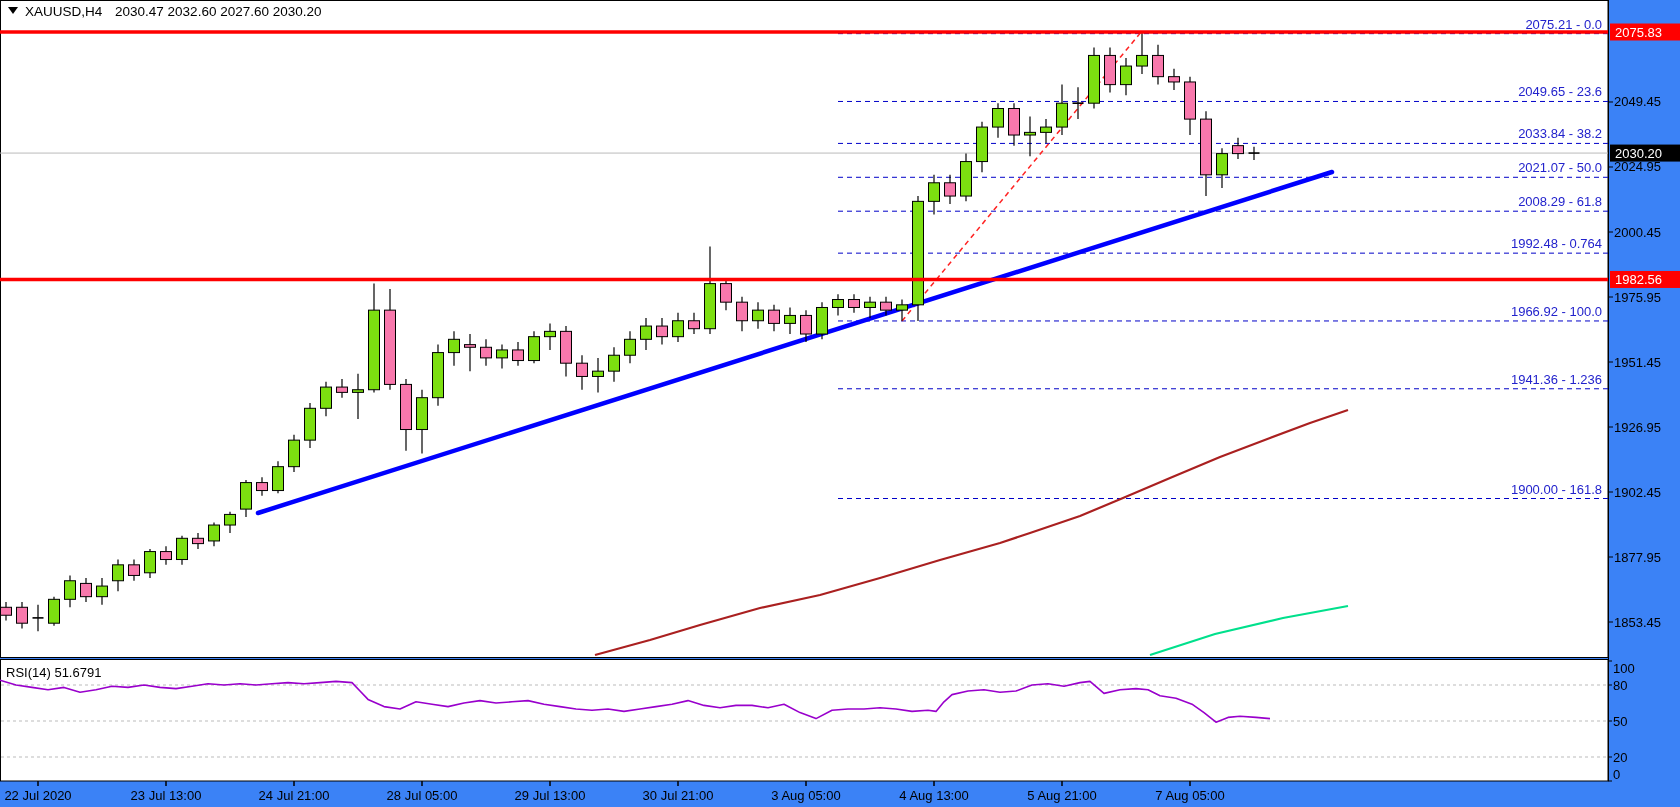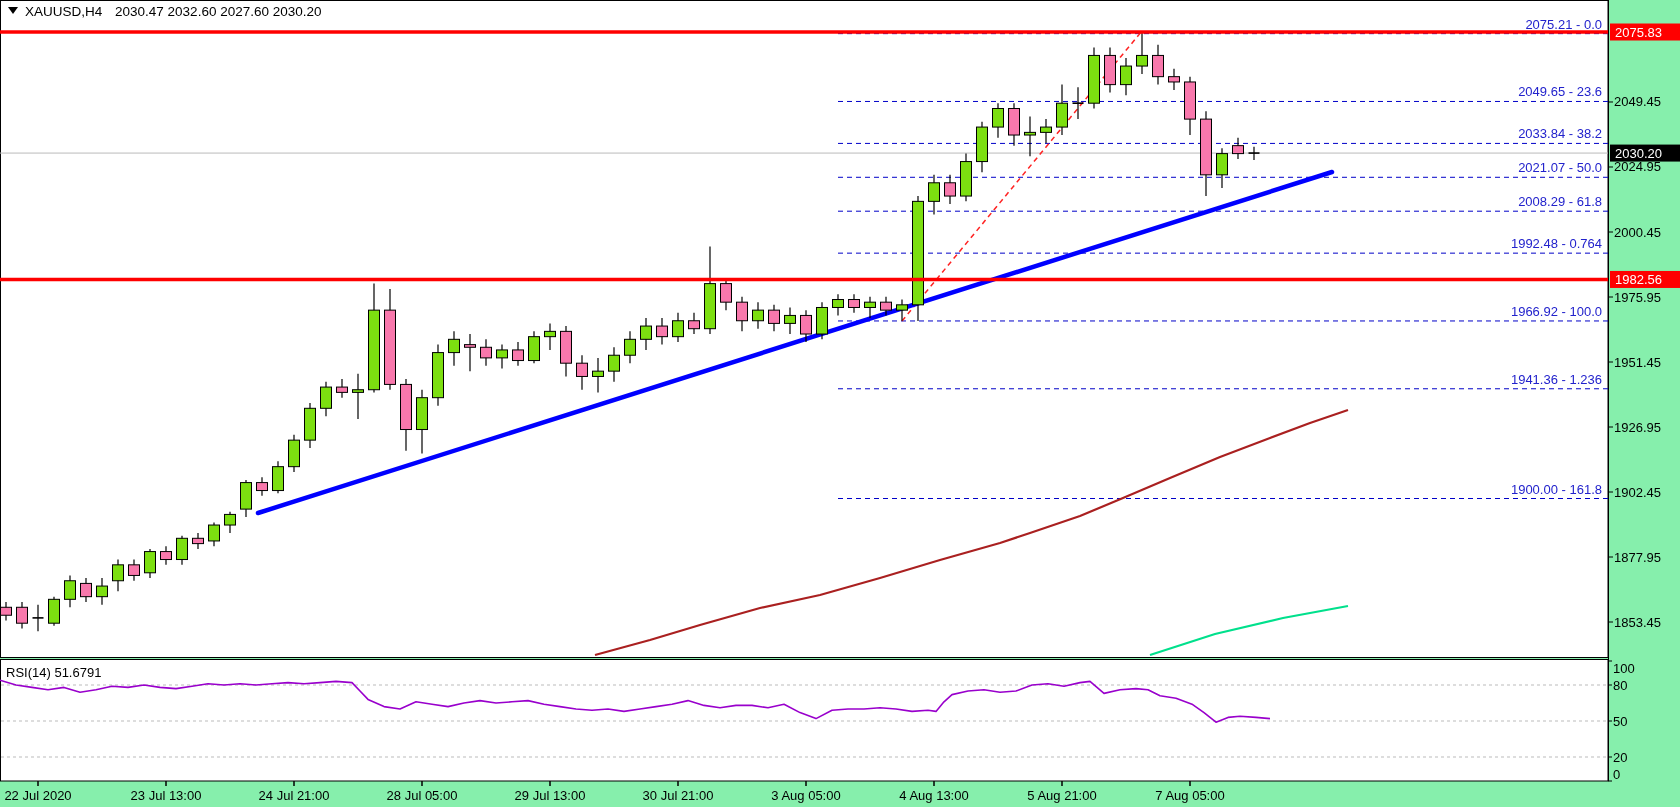--- a/index.html
+++ b/index.html
@@ -1,16 +1,16 @@
 <!DOCTYPE html>
 <html><head>
 <meta charset="utf-8">
 <style>
   html,body{margin:0;padding:0;background:#ffffff;}
-  #app{position:relative;width:1680px;height:807px;background:#86efac;overflow:hidden;
+  #app{position:relative;width:1680px;height:807px;background:#3b82f6;overflow:hidden;
        font-family:"Liberation Sans",sans-serif;text-align:right;}
   svg text{font-family:"Liberation Sans",sans-serif;}
 </style>
 </head>
 <body>
 
 <div id="app">
   <svg id="chart-svg" width="1680" height="807" viewBox="0 0 1680 807">
 
     <g id="main-pane">

